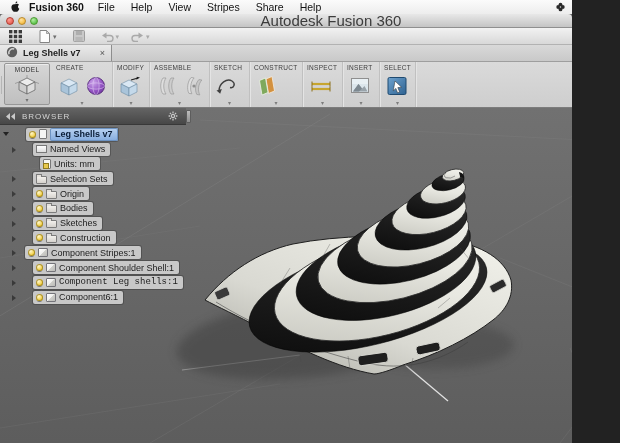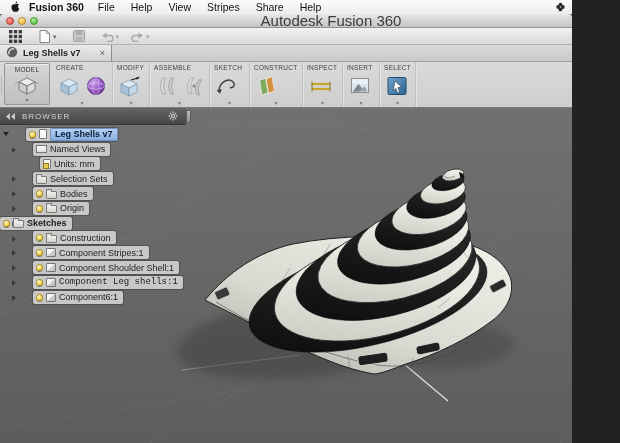--- a/index.html
+++ b/index.html
@@ -478,48 +478,48 @@
           <span class="chip">
             <span class="i-folder"></span>
             <span class="lbl">Selection Sets</span>
           </span>
         </div>
         <div class="trow" style="padding-left: 33px;">
           <span class="tri" style="left: 12px;"></span>
           <span class="chip">
             <span class="bulb"></span>
             <span class="i-folder"></span>
+            <span class="lbl">Origin</span>
+          </span>
+        </div>
+        <div class="trow" style="padding-left: 33px;">
+          <span class="tri" style="left: 12px;"></span>
+          <span class="chip">
+            <span class="bulb"></span>
+            <span class="i-folder"></span>
             <span class="lbl">Bodies</span>
           </span>
         </div>
         <div class="trow" style="padding-left: 33px;">
-          <span class="tri" style="left: 12px;"></span>
-          <span class="chip">
-            <span class="bulb"></span>
-            <span class="i-folder"></span>
-            <span class="lbl">Origin</span>
-          </span>
-        </div>
-        <div class="trow" style=" font-weight: bold;">
           <span class="tri" style="left: 12px;"></span>
           <span class="chip">
             <span class="bulb"></span>
             <span class="i-folder"></span>
             <span class="lbl">Sketches</span>
           </span>
         </div>
         <div class="trow" style="padding-left: 33px;">
           <span class="tri" style="left: 12px;"></span>
           <span class="chip">
             <span class="bulb"></span>
             <span class="i-folder"></span>
             <span class="lbl">Construction</span>
           </span>
         </div>
-        <div class="trow" style="padding-left: 33px;">
+        <div class="trow" style="padding-left: 25px;">
           <span class="tri" style="left: 12px;"></span>
           <span class="chip">
             <span class="bulb"></span>
             <span class="i-comp"></span>
             <span class="lbl">Component Stripes:1</span>
           </span>
         </div>
         <div class="trow" style="padding-left: 33px;">
           <span class="tri" style="left: 12px;"></span>
           <span class="chip">

